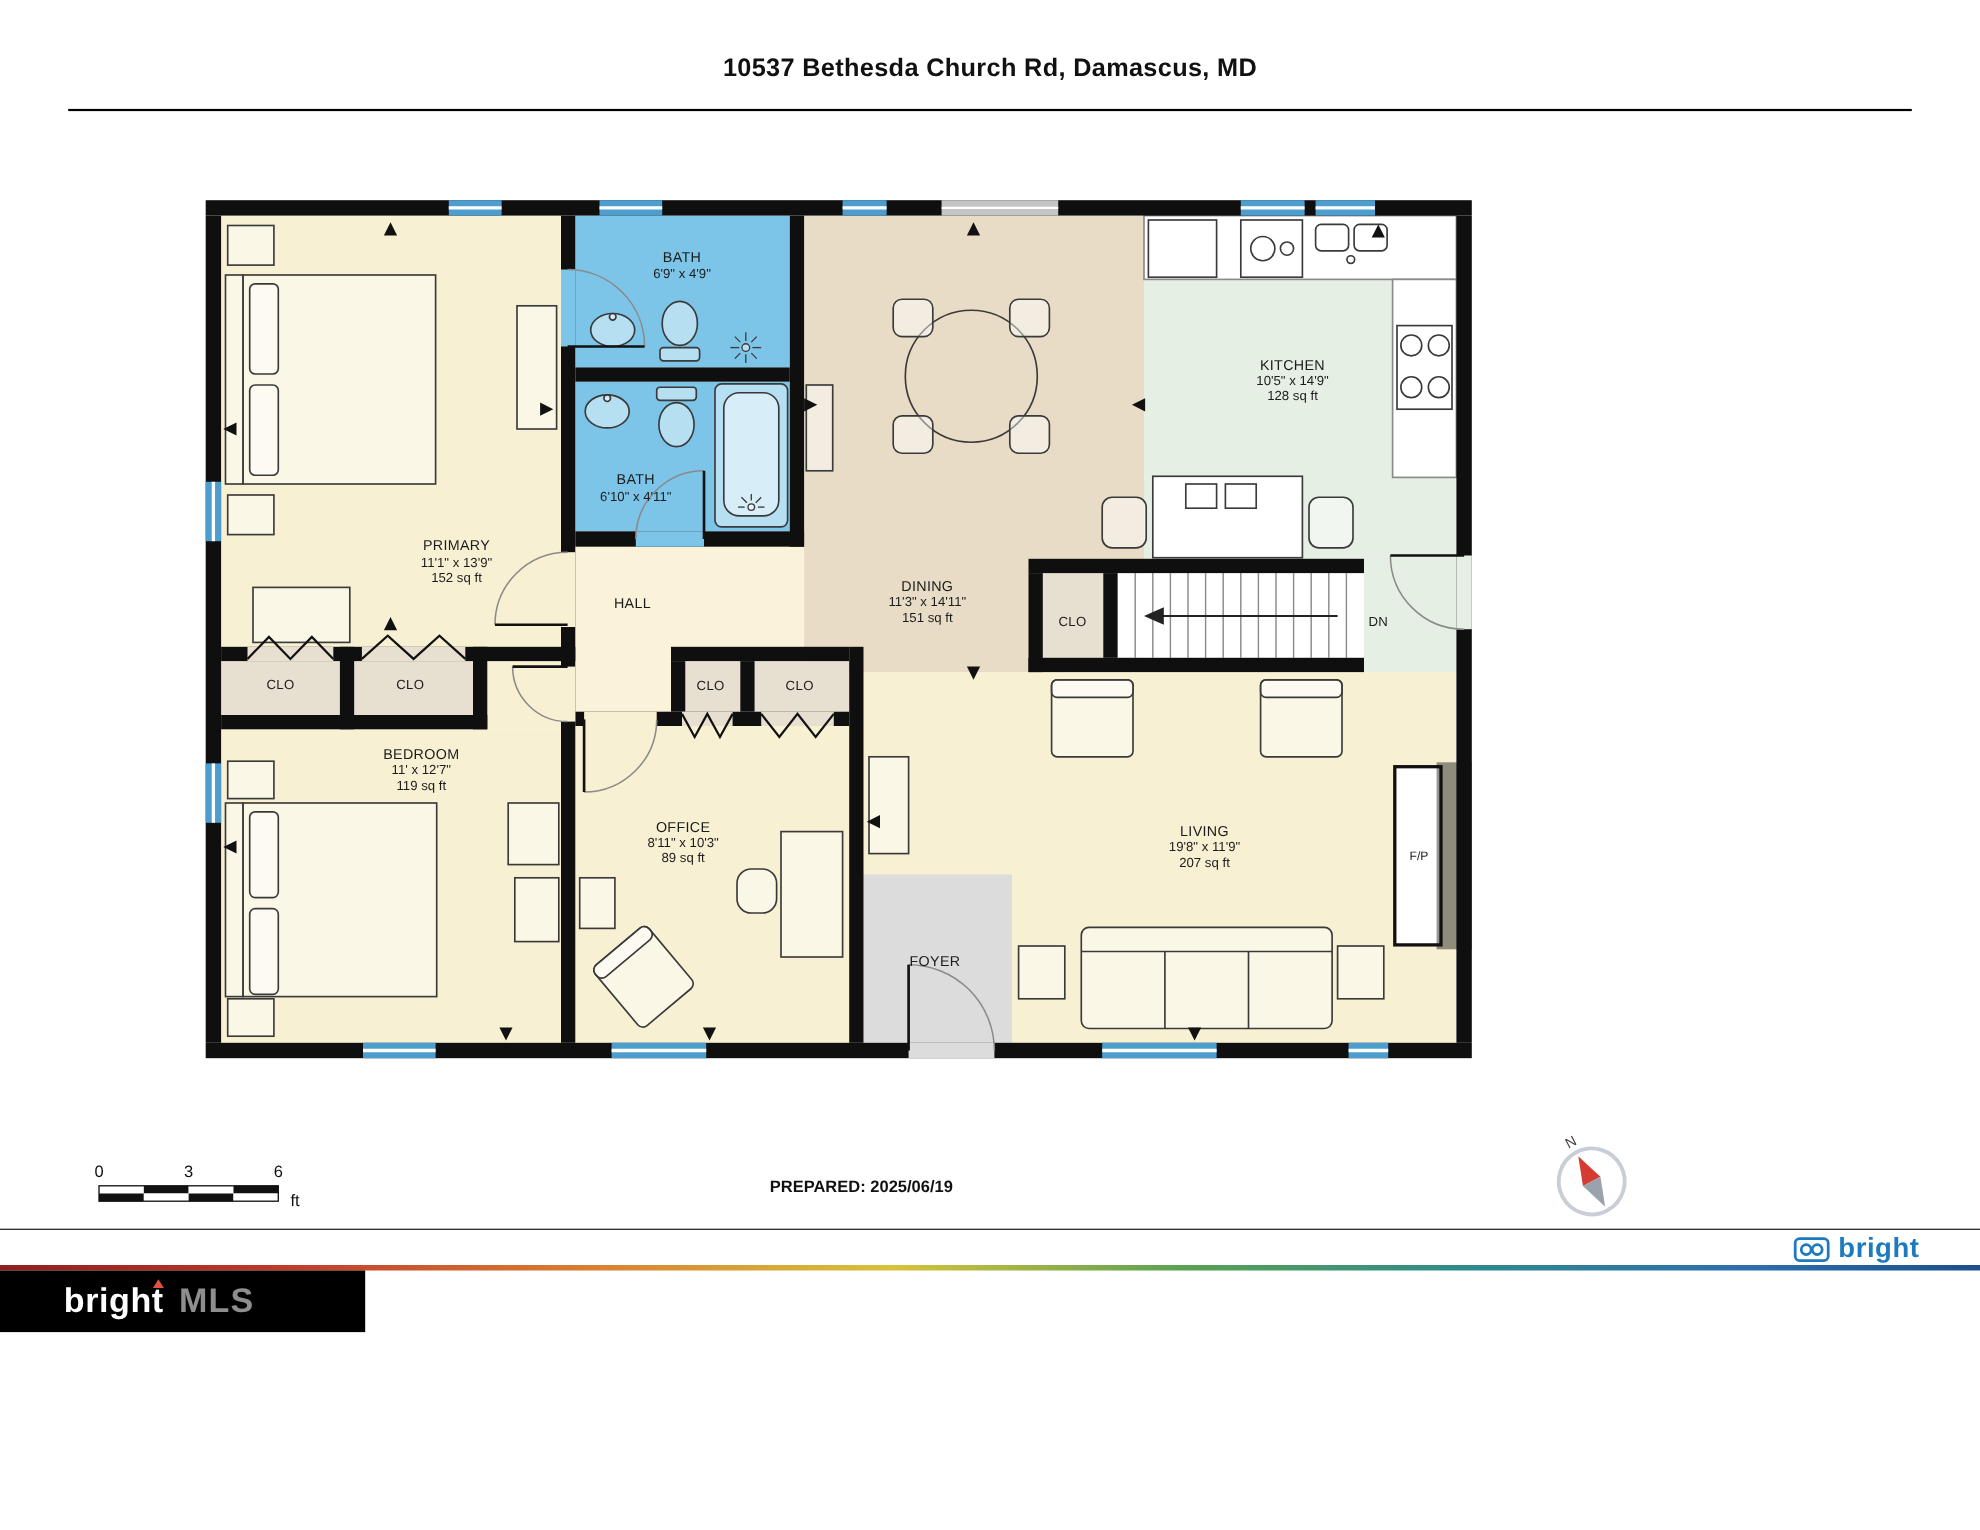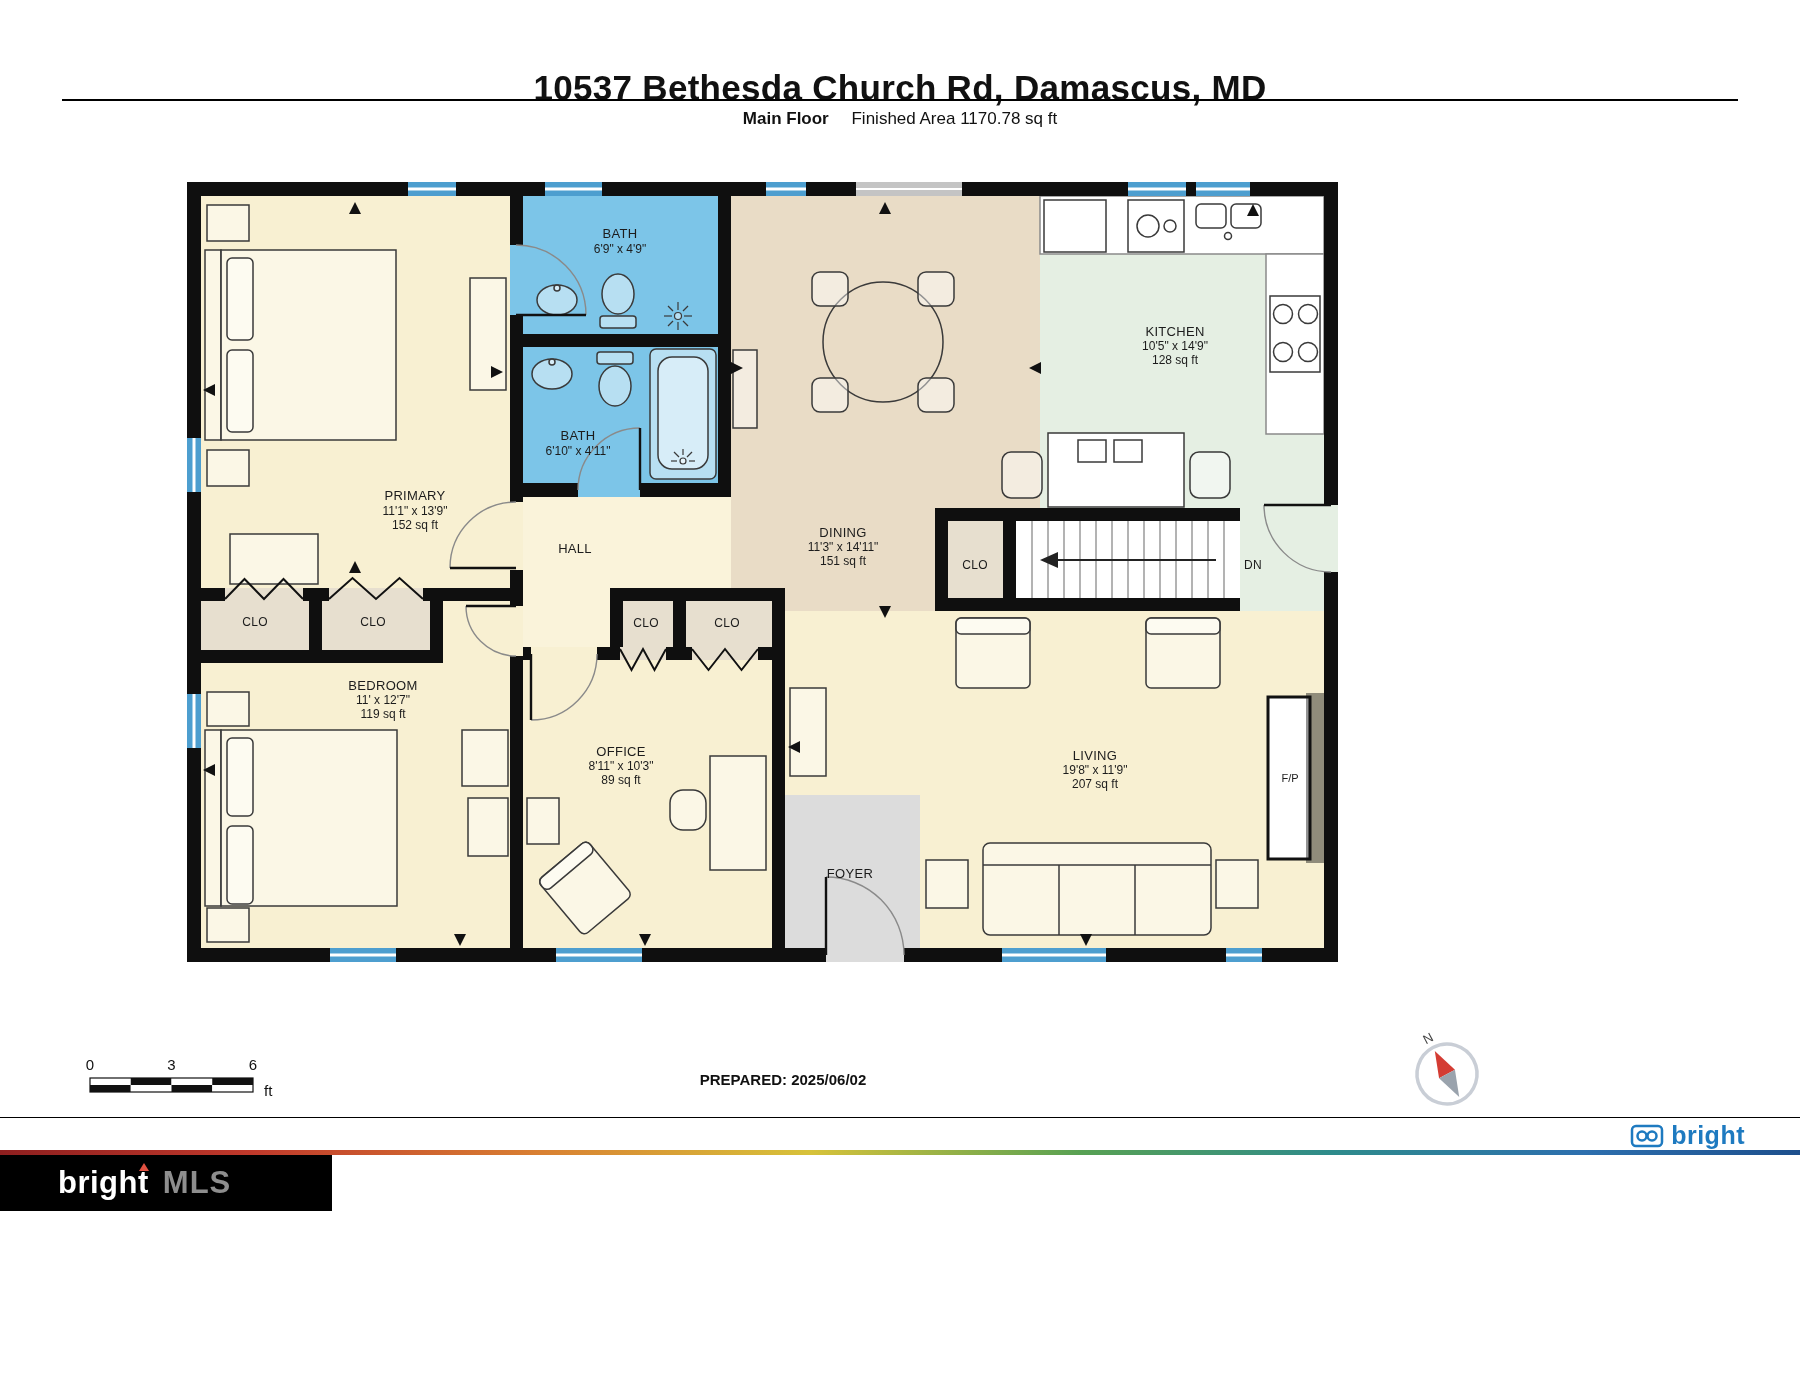--- a/index.html
+++ b/index.html
@@ -1,20 +1,20 @@
 <!DOCTYPE html>
 <html><head>
 <meta charset="utf-8">
 <style>
   html,body{margin:0;padding:0;background:#fff;}
   .page{position:relative;width:1800px;height:1391px;background:#fff;overflow:hidden;
         font-family:"Liberation Sans",sans-serif;color:#111;}
   .plan-svg{position:absolute;left:0;top:0;width:1800px;height:1391px;}
-  .title{position:absolute;top:68px;left:0;width:100%;text-align:center;
-         font-size:35px;font-weight:bold;letter-spacing:.3px;}
+  .title{position:absolute;top:48px;left:0;width:100%;text-align:center;
+         font-size:23px;font-weight:bold;letter-spacing:.3px;}
   .title-rule{position:absolute;top:99px;left:62px;right:62px;border-top:2px solid #000;}
   .subtitle{position:absolute;top:109px;left:0;width:100%;text-align:center;font-size:17px;}
   .subtitle .floor{font-weight:bold;margin-right:18px;}
   .prepared{position:absolute;top:1071px;left:783px;transform:translateX(-50%);
             font-size:15px;font-weight:bold;}
   .disc-rule{position:absolute;top:1117px;left:0;width:100%;border-top:1.5px solid #000;}
   .disclaimer{position:absolute;top:1126px;left:60px;width:1300px;font-size:15px;color:#000;}
   .iguide{position:absolute;top:1121px;right:55px;display:flex;align-items:center;gap:7px;}
   .iguide .word{color:#1e7ac0;font-weight:bold;font-size:25px;letter-spacing:.5px;}
   .gradientbar{position:absolute;top:1150px;left:0;width:100%;height:5px;
@@ -32,24 +32,20 @@
   .small-label{font-size:12px;fill:#1c1c1c;letter-spacing:.3px;}
   .fp-label{font-size:11px;fill:#1c1c1c;}
 </style>
 </head>
 <body>
 
 <div class="page">
 
   <div class="title">10537 Bethesda Church Rd, Damascus, MD</div>
   <div class="title-rule"></div>
-  <div class="subtitle">
-    <span class="floor">Main Floor</span>
-    <span class="area">Finished Area 1170.78 sq ft</span>
-  </div>
 
   <svg class="plan-svg" viewBox="0 0 1800 1391">
 
     <g>
       <rect x="201" y="196" width="309" height="392" fill="#f8f0d2"></rect>
       <rect x="523" y="196" width="195" height="138" fill="#7cc5e8"></rect>
       <rect x="523" y="347" width="195" height="136" fill="#7cc5e8"></rect>
       <rect x="523" y="497" width="208" height="104" fill="#faf3da"></rect>
       <rect x="523" y="601" width="87" height="59" fill="#faf3da"></rect>
       <rect x="731" y="196" width="309" height="415" fill="#e9dcc6"></rect>
@@ -392,21 +388,21 @@
     </g>
 
     <g transform="rotate(-28 1447 1074)">
       <circle cx="1447" cy="1074" r="30" fill="#ffffff" stroke="#c9ced6" stroke-width="3.5"></circle>
       <polygon points="1447,1048 1438,1074 1456,1074" fill="#d43c33"></polygon>
       <polygon points="1438,1074 1456,1074 1447,1100" fill="#9aa3ad"></polygon>
       <text x="1447" y="1038" text-anchor="middle" font-size="13" fill="#444">N</text>
     </g>
   </svg>
 
-  <div class="prepared">PREPARED: 2025/06/02</div>
+  <div class="prepared">PREPARED: 2025/06/19</div>
 
   <div class="disc-rule"></div>
 
   <div class="iguide">
     <svg width="34" height="26" viewBox="0 0 34 26">
       <rect x="2" y="3" width="30" height="20" rx="4" fill="none" stroke="#1e7ac0" stroke-width="2.5"></rect>
       <circle cx="12" cy="13" r="4.5" fill="none" stroke="#1e7ac0" stroke-width="2.5"></circle>
       <circle cx="22" cy="13" r="4.5" fill="none" stroke="#1e7ac0" stroke-width="2.5"></circle>
     </svg>
     <span class="word">bright</span>

